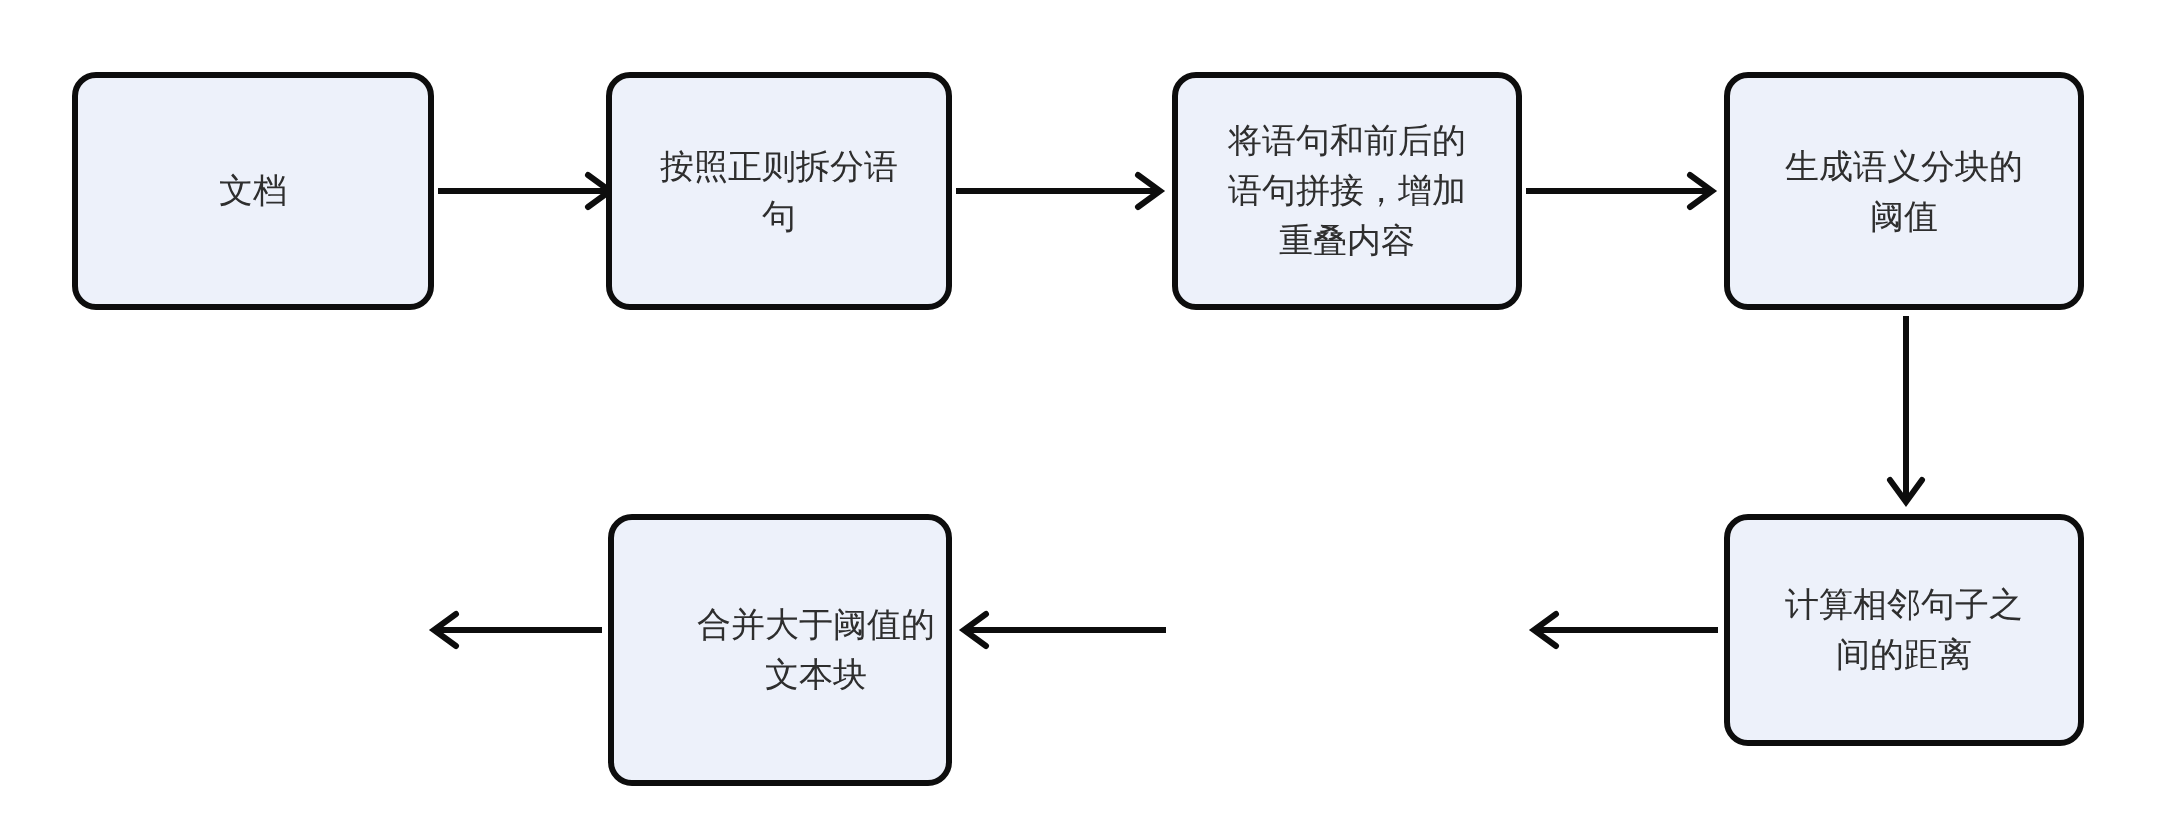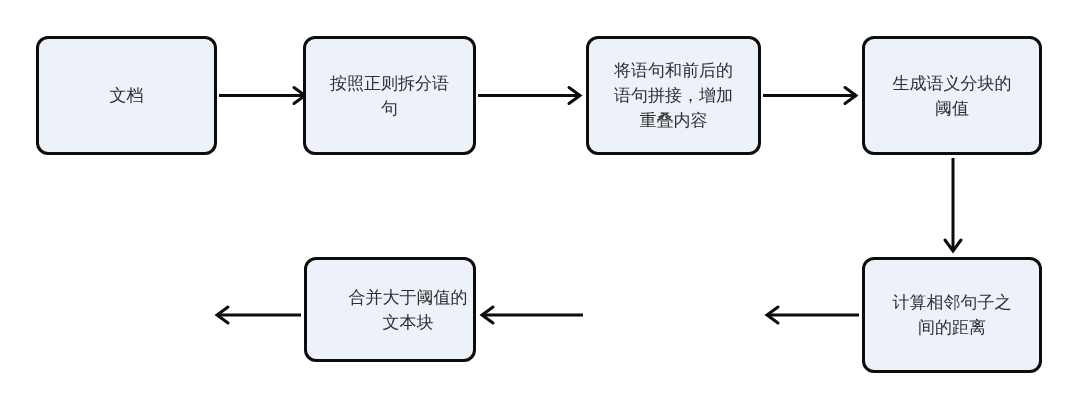--- a/index.html
+++ b/index.html
@@ -34,21 +34,21 @@
     max-width: 124px; 
   }
   
   .n1 { left: 36px;  top: 36px; width: 181px; height: 119px; }
   .n2 { left: 303px; top: 36px; width: 173px; height: 119px; align-items: center; }
   .n3 { left: 586px; top: 36px; width: 175px; height: 119px; text-align: center; }
   .n4 { left: 862px; top: 36px; width: 180px; height: 119px; }
   
   .n5 { left: 862px; top: 257px; width: 180px; height: 116px; }
   .n6 { left: 586px; top: 257px; width: 175px; height: 116px; }
-  .n7 { left: 304px; top: 257px; width: 172px; height: 105px; padding-left: 36px; }
+  .n7 { left: 304px; top: 257px; width: 172px; height: 136px; padding-left: 36px; }
   .n8 { left: 36px;  top: 257px; width: 174px; height: 116px; }
   svg.arrows {
     position: absolute;
     left: 0; top: 0;
     width: 1080px;
     height: 413px;
     pointer-events: none;
   }
   svg.arrows path.edge {
     stroke: #0d0d0d;

